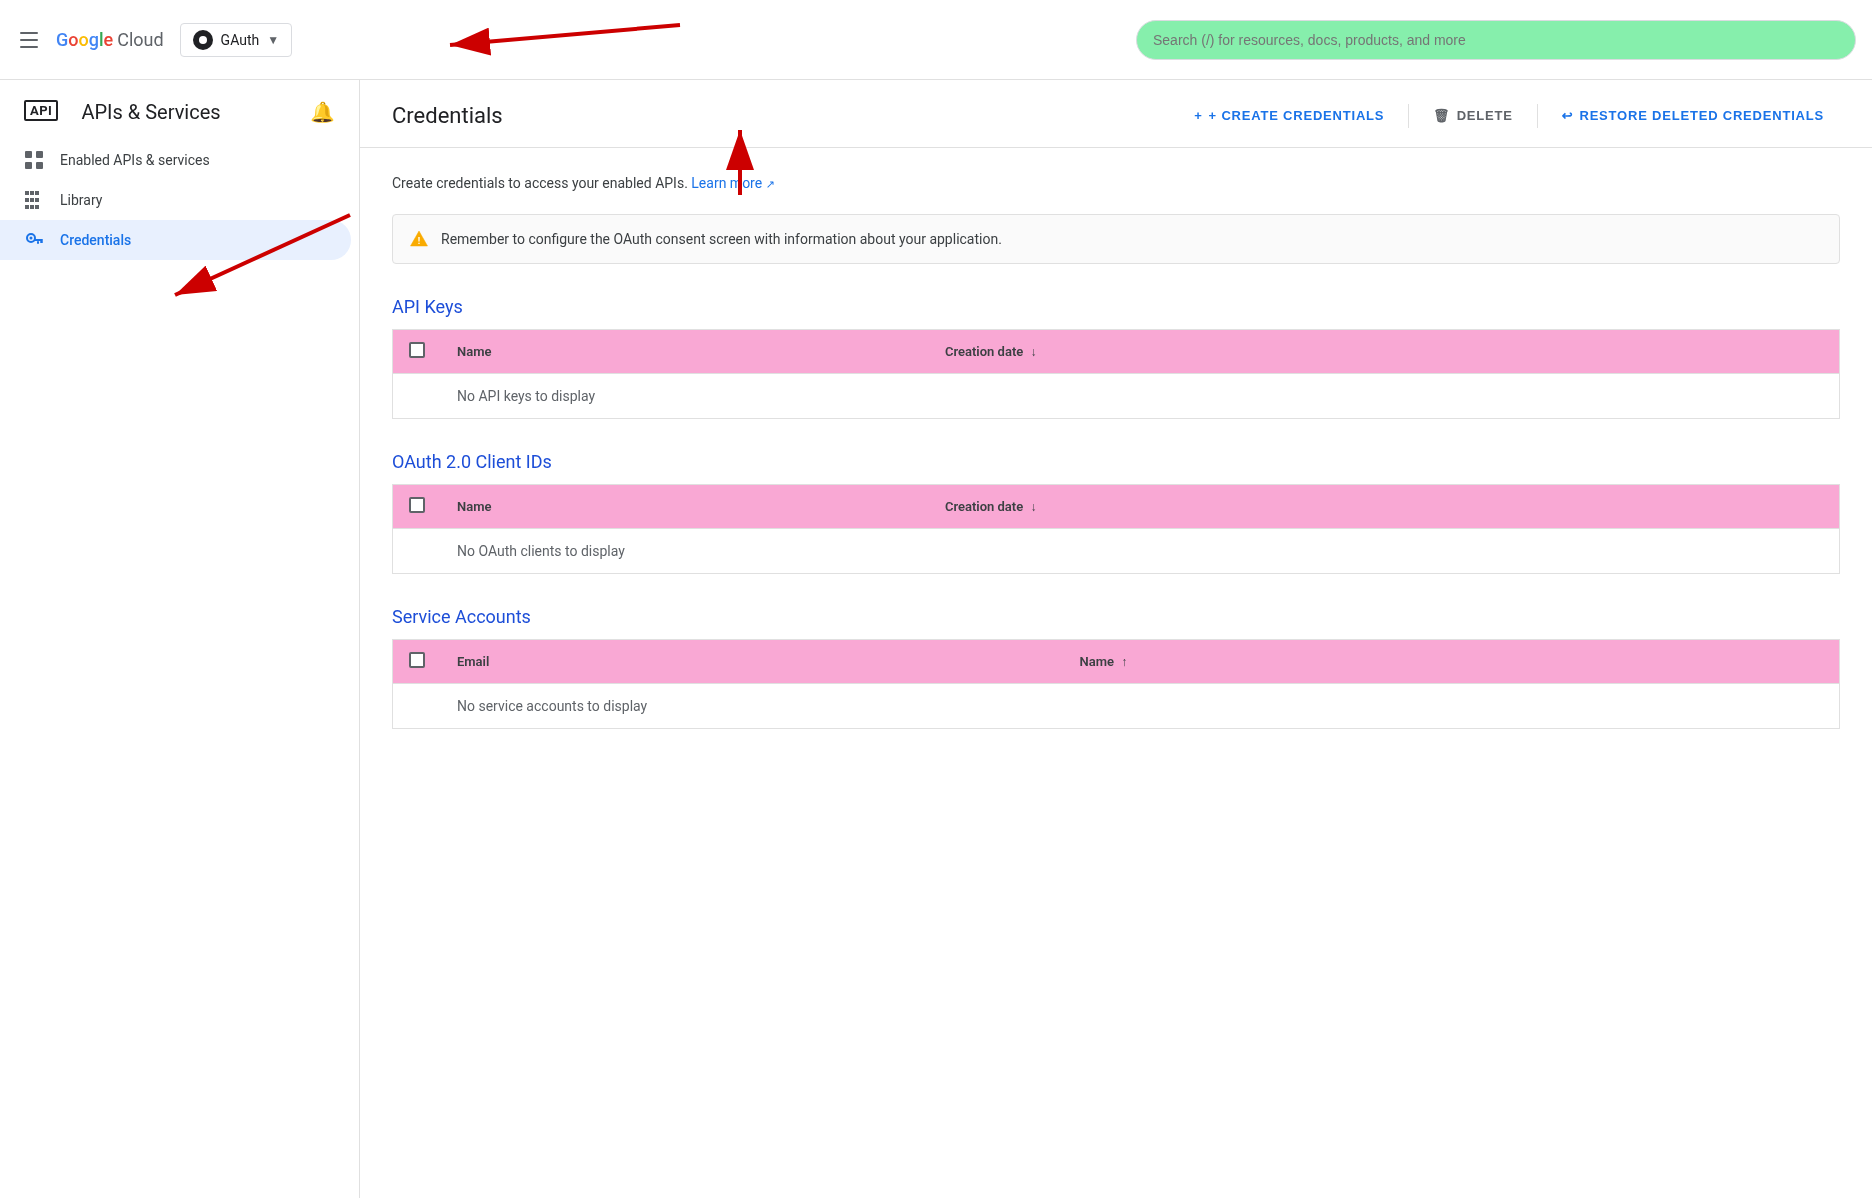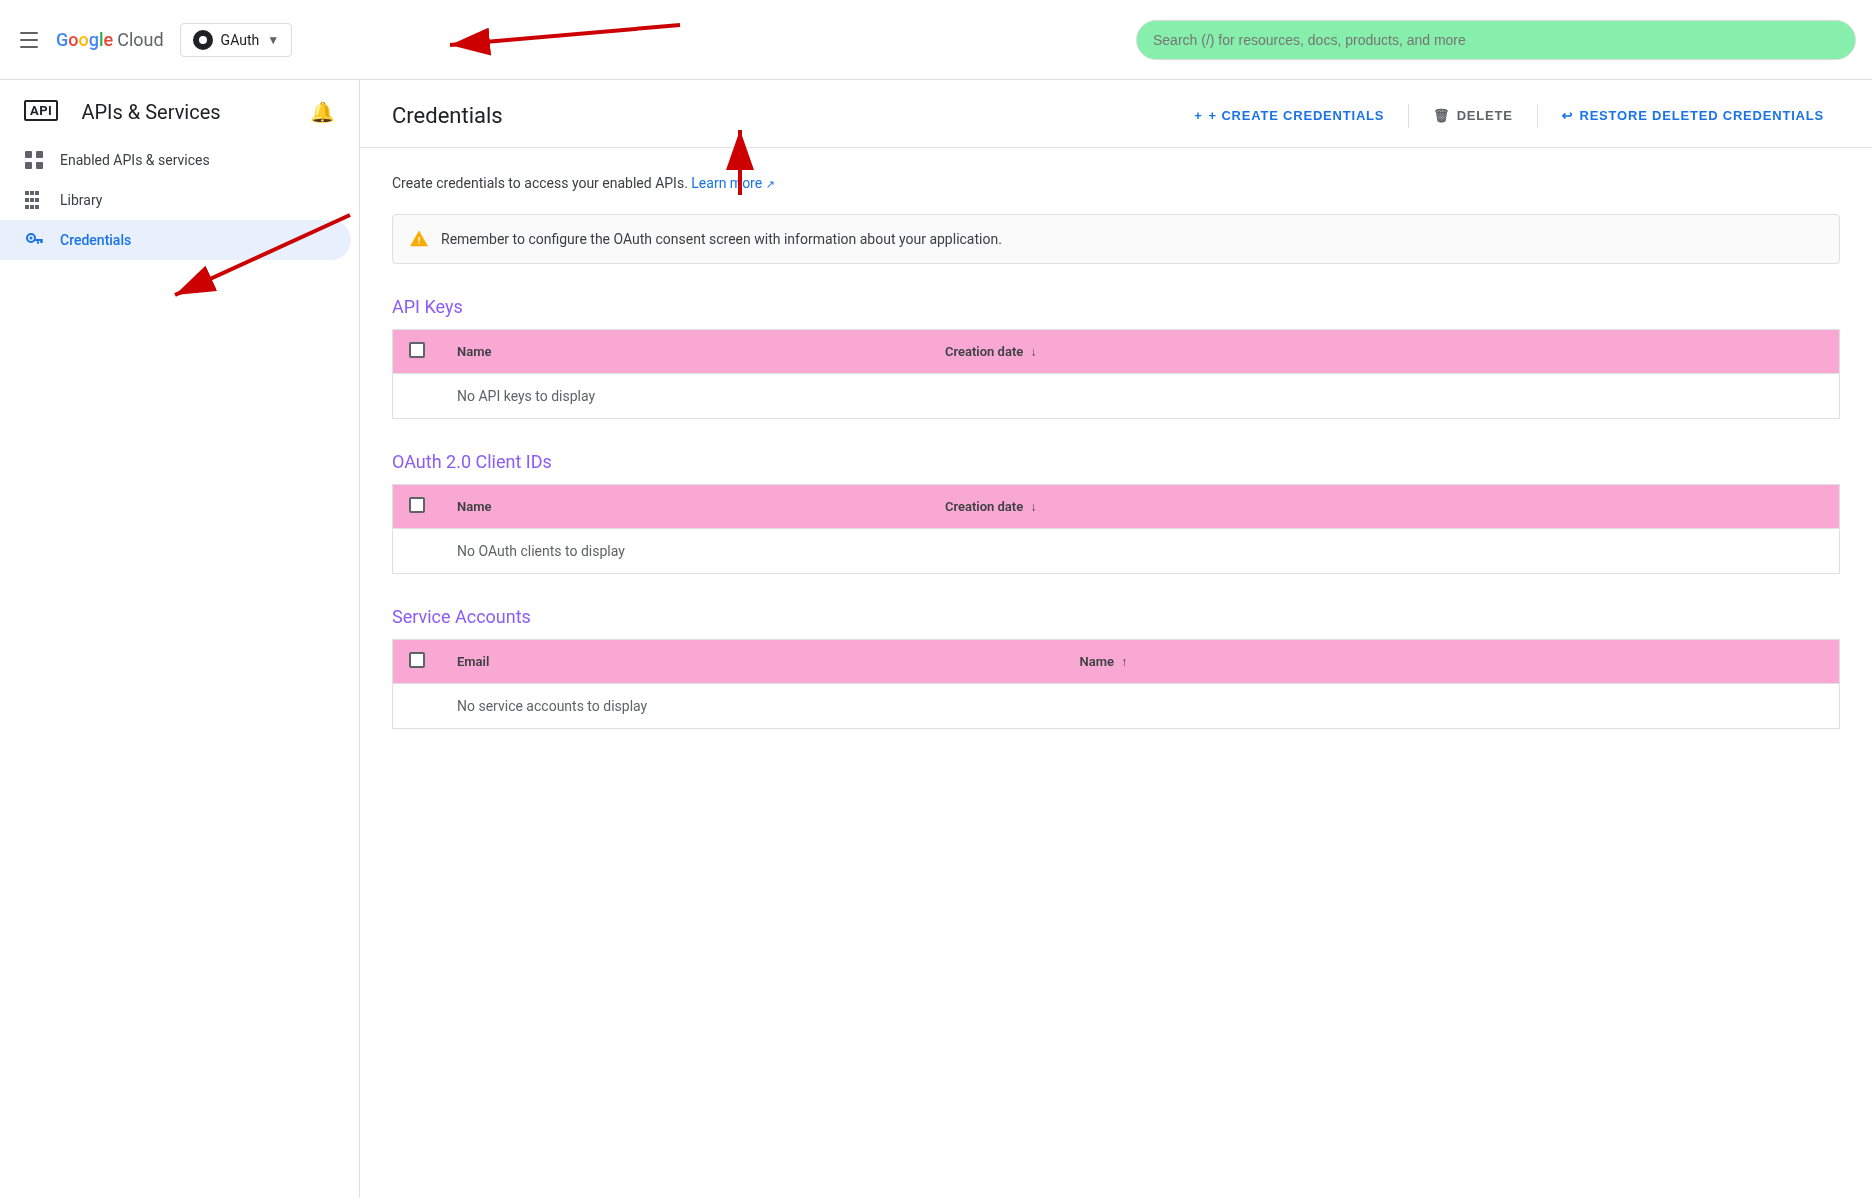--- a/index.html
+++ b/index.html
@@ -256,21 +256,21 @@
     }
     .alert-icon {
       width: 20px;
       height: 20px;
       flex-shrink: 0;
     }
 
     .section-title {
       font-size: 18px;
       font-weight: 400;
-      color: #8b5cf6;
+      color: #1d4ed8;
       margin-bottom: 12px;
     }
     .table-section {
       margin-bottom: 32px;
     }
     .data-table {
       width: 100%;
       border-collapse: collapse;
       border: 1px solid #e0e0e0;
     }

